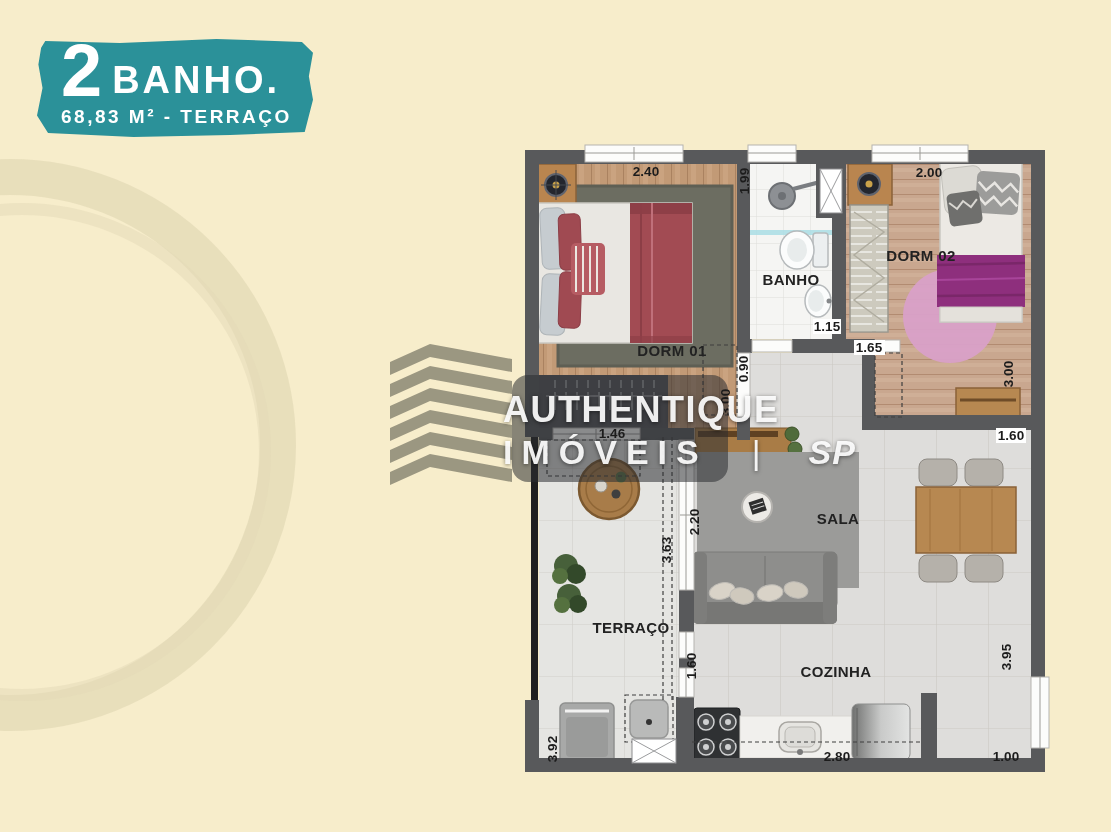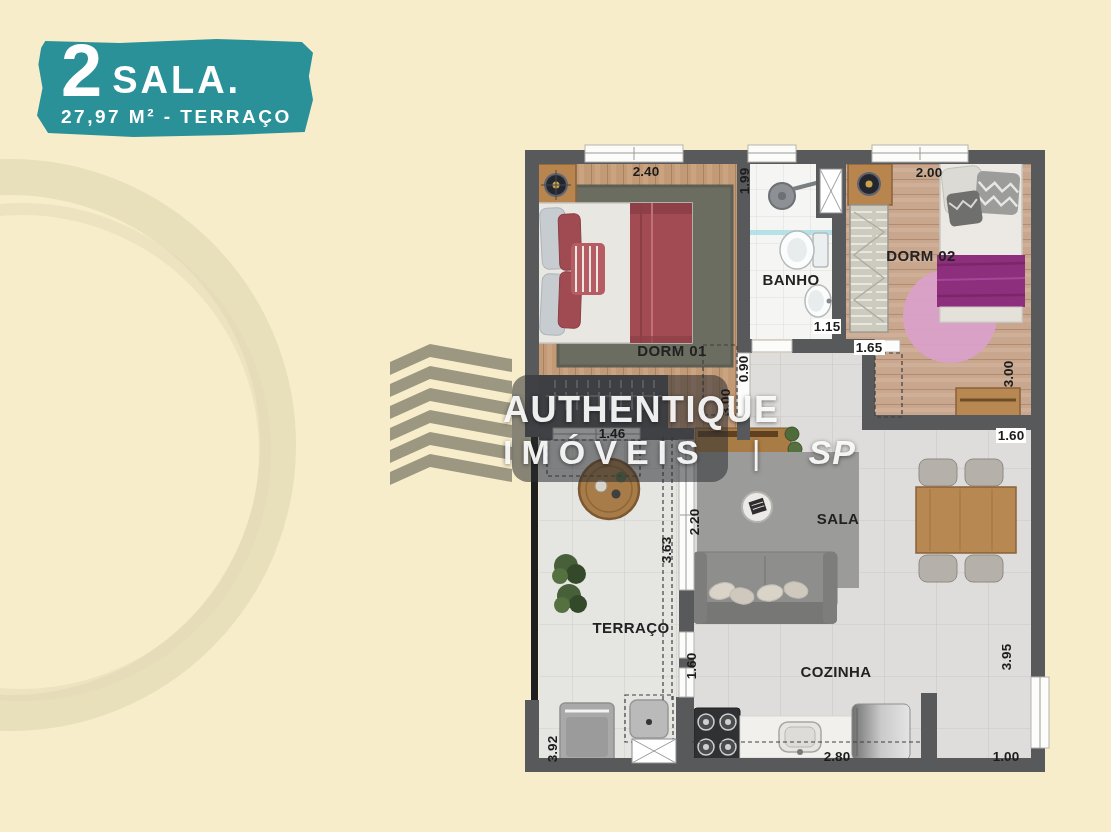--- a/index.html
+++ b/index.html
@@ -374,18 +374,18 @@
     <div class="wm-line2">
       <span class="wm-imoveis">IMÓVEIS</span>
       <span class="wm-sep">|</span>
       <span class="wm-sp">SP</span>
     </div>
   </div>
 
   <div class="badge" style="background: rgb(43, 145, 153);">
     <div class="badge-row">
       <span class="badge-num">2</span>
-      <span class="badge-type">SALA.</span>
+      <span class="badge-type">BANHO.</span>
     </div>
-    <div class="badge-sub">27,97 M² - TERRAÇO</div>
+    <div class="badge-sub">68,83 M² - TERRAÇO</div>
   </div>
 
 </div>
 
 </body></html>

